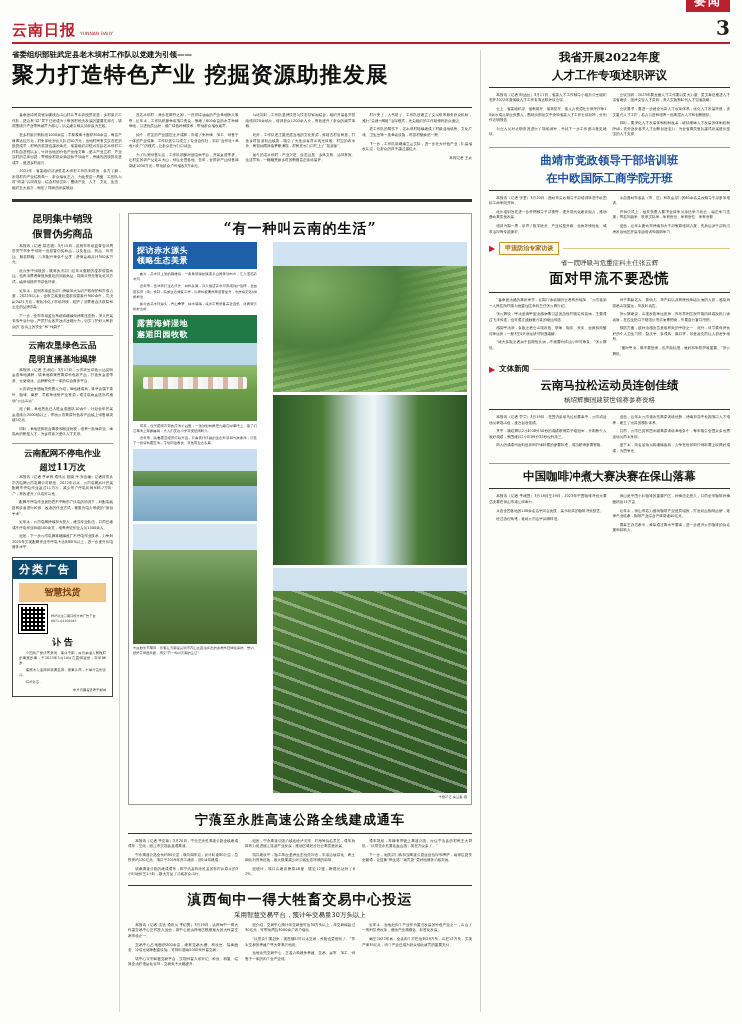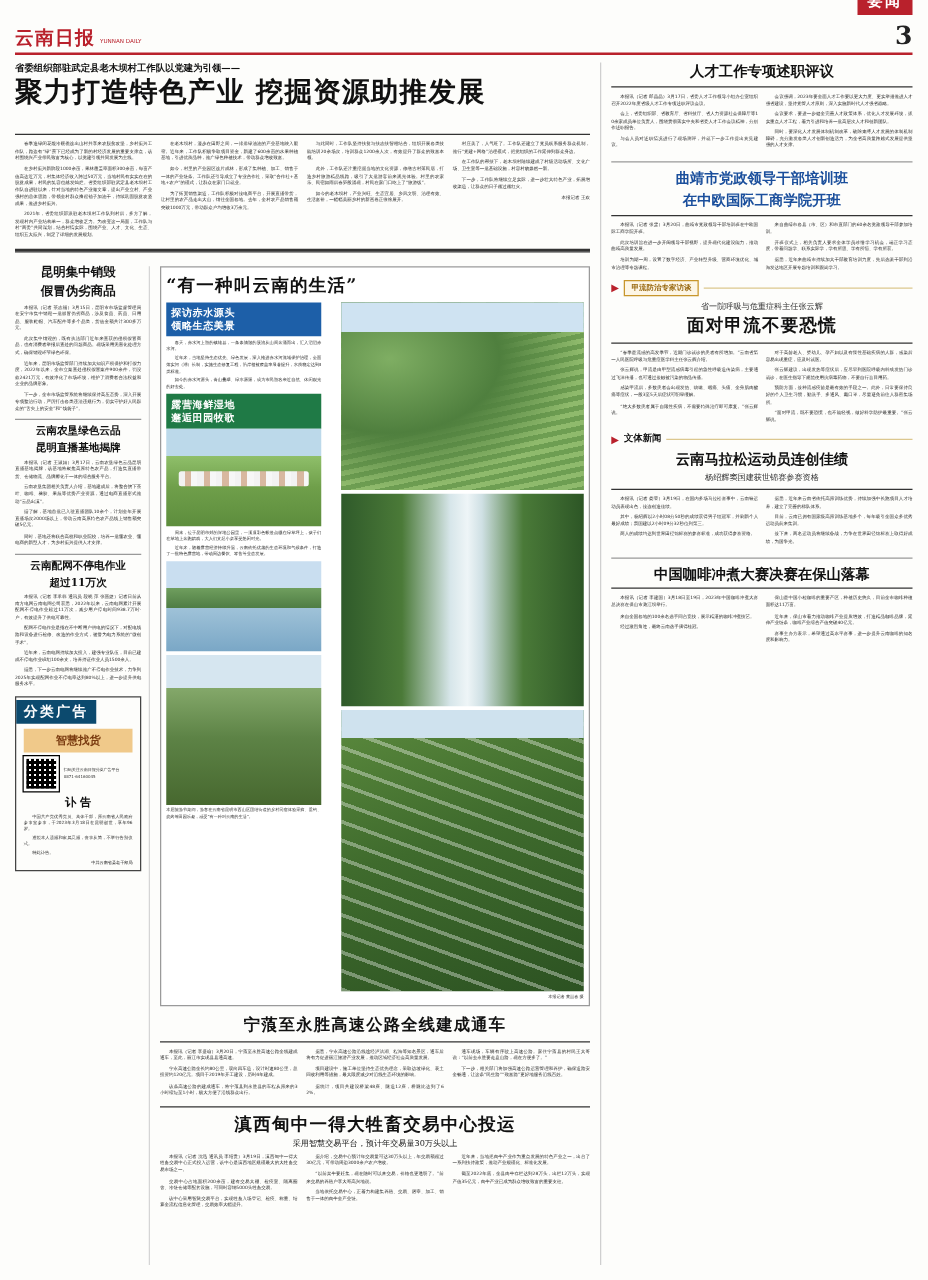--- a/index.html
+++ b/index.html
@@ -95,21 +95,21 @@
     margin-bottom:3px;
   }
   .hl-s.small { font-size:8.5px; }
   .sect-rule { border-top:1px solid #999; margin:5px 0 4px 0; }
 
   
   .feature {
     border:1px solid #9a9a9a; padding:4px; background:#fff;
   }
   .feature-title {
-    font-size:14px; font-weight:bold; letter-spacing:1px;
+    text-align:center; font-size:14px; font-weight:bold; letter-spacing:1px;
     font-family:"DejaVu Serif","Liberation Serif",serif; margin:2px 0 4px 0;
   }
   .feature-inner { display:flex; gap:16px; }
   .feat-left { width: 124px; }
   .feat-right { flex:1; }
 
   .cap-band {
     background:#1d5fa8; color:#fff; font-size:8px; font-weight:bold;
     padding:3px 4px; line-height:1.35; letter-spacing:0.5px;
     font-family:"DejaVu Serif","Liberation Serif",serif;
@@ -447,20 +447,21 @@
             </div>
           </div>
 
         </div>
       </div>
     </div>
 
     <div class="col-right">
 
       <div>
+        <div class="r-hl">我省开展2022年度</div>
         <div class="r-hl">人才工作专项述职评议</div>
         <div class="rule-thin"></div>
         <div class="r-two">
           <div class="tcol">
             <div class="bodytext">
               <p>本报讯（记者 郎晶晶）3月17日，省委人才工作领导小组办公室组织召开2022年度省级人才工作专项述职评议会议。</p>
               <p>会上，省委组织部、省教育厅、省科技厅、省人力资源社会保障厅等10余家成员单位负责人，围绕贯彻落实中央和省委人才工作会议精神，分别作述职报告。</p>
               <p>与会人员对述职情况进行了现场测评，并就下一步工作提出意见建议。</p>
             </div>
           </div>

